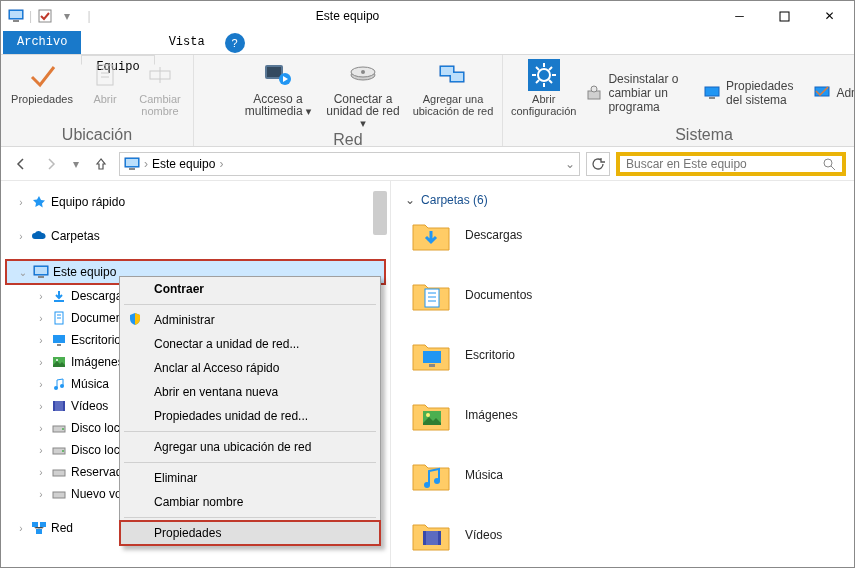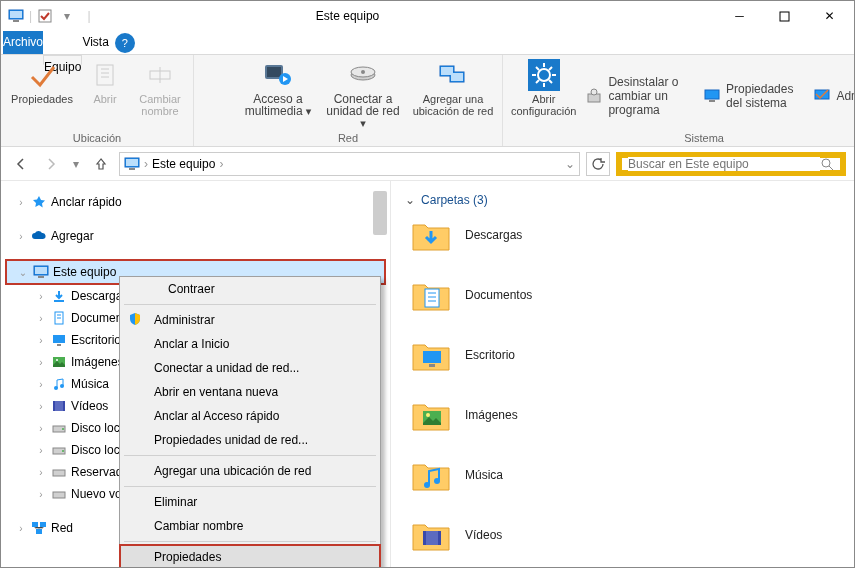--- a/index.html
+++ b/index.html
@@ -6,43 +6,43 @@
 body { width: 855px; height: 568px; background: #fff; overflow: hidden; border: 1px solid #888; position: relative; }
 
 .titlebar { height: 30px; display: flex; align-items: center; padding: 0 2px; background: #fff; }
 .titlebar .qat { display: flex; align-items: center; gap: 4px; padding-left: 4px; }
 .titlebar .qat .ic { width: 18px; height: 18px; display: flex; align-items: center; justify-content: center; }
 .titlebar .title { flex: 1; text-align: center; color: #000; font-size: 12px; margin-left: -120px; }
 .titlebar .winbtns { display: flex; }
 .titlebar .winbtns div { width: 45px; height: 28px; display: flex; align-items: center; justify-content: center; color: #000; }
 
 .tabs { height: 24px; display: flex; border-bottom: 1px solid #dadada; padding-left: 2px; }
-.tabs .tab { padding: 4px 0; cursor: default; }
+.tabs .tab { padding: 4px 14px; cursor: default; font-family: Liberation Mono, monospace; }
 .tabs .tab.file { background: #1979ca; color: #fff; }
 .tabs .tab.active { background: #f5f5f5; border: 1px solid #dadada; border-bottom: 1px solid #f5f5f5; margin-bottom: -1px; margin-top: 24px; }
 .helpicon { margin-left: auto; width: 20px; height: 20px; border-radius: 50%; background: #1979ca; color:#fff; display:flex; align-items:center; justify-content:center; font-size:11px; margin:2px 6px; }
 
 .ribbon { height: 92px; background: #f5f5f5; display: flex; border-bottom: 1px solid #dadada; }
 .rgroup { border-right: 1px solid #e1e1e1; padding: 4px 8px 2px 8px; display: flex; flex-direction: column; }
 .rgroup .items { display: flex; gap: 10px; flex: 1; }
 .rbtn { display: flex; flex-direction: column; align-items: center; justify-content: flex-start; width: 66px; gap: 2px; text-align: center; cursor: default; }
 .rbtn .ric { width: 32px; height: 32px; display: flex; align-items: center; justify-content: center; }
 .rbtn .lbl { font-size: 11px; line-height: 12px; color: #444; }
 .rbtn.disabled .lbl { color: #aaa; }
-.rgroup .gname { text-align: center; font-size: 11px; color: #666; padding-top: 2px; }
+.rgroup .gname { text-align: center; font-size: 16px; color: #666; padding-top: 2px; }
 .syslist { display: flex; flex-direction: row; gap: 21px; padding-top: 2px; }
 .syslist .srow { display: flex; align-items: center; gap: 6px; font-size: 11px; color: #444; }
 .syslist .srow .ic { width: 16px; height: 16px; }
 
 .navbar { height: 34px; display: flex; align-items: center; padding: 4px 8px; gap: 6px; border-bottom: 1px solid #e8e8e8; }
 .navbtn { width: 24px; height: 24px; display: flex; align-items:center; justify-content:center; color:#555; }
 .addrbar { flex: 1; height: 24px; border: 1px solid #ccc; display: flex; align-items: center; padding: 0 4px; gap: 4px; }
 .addrbar .crumb { display:flex; align-items:center; gap:4px; }
 .refresh { width: 24px; height:24px; border:1px solid #ccc; display:flex; align-items:center; justify-content:center; color:#555; }
-.searchbox { width: 230px; height: 24px; border:6px solid #eab308; display:flex; align-items:center; padding:0 6px; color:#888; }
+.searchbox { width: 230px; height: 24px; border:4px solid #eab308; display:flex; align-items:center; padding:0 6px; color:#888; }
 .searchbox input { flex:1; border:none; outline:none; font-size:12px; color:#555; }
 .searchbox .sicon { color:#888; }
 
 .body { display:flex; height: calc(100% - 30px - 24px - 92px - 34px); }
 .tree { width: 390px; border-right: 1px solid #e8e8e8; padding: 10px 4px; position:relative; overflow:hidden; }
 .tnode { display:flex; align-items:center; gap:4px; padding: 3px 2px; white-space:nowrap; }
 .tnode .exp { width:12px; color:#999; font-size:10px; display:inline-block; text-align:center; }
 .tnode .ic { width:16px; height:16px; display:flex; align-items:center; justify-content:center; }
 .lvl0 { padding-left: 10px; }
 .lvl1 { padding-left: 30px; }
@@ -53,21 +53,21 @@
 .content { flex:1; padding: 8px 14px; overflow:hidden; }
 .sechdr { display:flex; align-items:center; gap:6px; color:#18508f; font-size:12px; padding:4px 0 8px 0; }
 .sechdr .chv { color:#555; }
 .folders { display:flex; flex-direction:column; gap:20px; padding-left:6px; }
 .fitem { display:flex; align-items:center; gap:14px; }
 .fitem .ficon { width:40px; height:40px; display:flex; align-items:center; justify-content:center; }
 .fitem .flab { font-size:12px; color:#222; }
 
 .ctxmenu { position:absolute; left:118px; top:275px; width:262px; background:#f0f0f0; border:1px solid #a0a0a0; box-shadow:4px 4px 4px rgba(0,0,0,.25); z-index:10; }
 .ctxmenu .citem { padding:5px 10px 5px 34px; position:relative; font-size:12px; }
-.ctxmenu .citem.bold { font-weight:normal;margin-left:14px; }
+.ctxmenu .citem.bold { font-weight:bold; }
 .ctxmenu .citem .cicon { position:absolute; left:8px; top:4px; width:16px; height:16px; }
 .ctxmenu .sep { height:1px; background:#d0d0d0; margin:3px 4px; }
 .ctxmenu .citem.highlighted { outline:2px solid #c0392b; outline-offset:-1px; background:#e0e0e0; }
 
 svg { display:block; }
 </style>
 </head>
 <body>
 
 <div class="titlebar">
@@ -284,31 +284,31 @@
 
 <div class="body">
   <div class="tree">
     <div class="tnode lvl0">
         <span class="exp">›</span>
         <span class="ic">
           <svg width="14" height="14">
             <path d="M7 1l2 4 4 .5-3 3 .7 4L7 10l-3.7 2 .7-4-3-3 4-.5z" fill="#2196f3"></path>
           </svg>
         </span>
-        <span>Anclar rápido</span>
+        <span>Equipo rápido</span>
       </div>
     <div style="height:12px"></div>
     <div class="tnode lvl0">
         <span class="exp">›</span>
         <span class="ic">
           <svg width="16" height="12">
             <path d="M4 9a3 3 0 0 1 0-6 4 4 0 0 1 7 0 3 3 0 0 1 1 6z" fill="#0364b8"></path>
           </svg>
         </span>
-        <span>Agregar</span>
+        <span>Carpetas</span>
       </div>
     <div style="height:12px"></div>
     <div class="tnode lvl0 selected">
         <span class="exp">⌄</span>
         <span class="ic">
           <svg width="16" height="14">
             <rect x="1" y="1" width="14" height="9" fill="#2196f3" stroke="#1565c0"></rect>
             <rect x="2" y="2" width="12" height="7" fill="#bbdefb"></rect>
             <rect x="5" y="11" width="6" height="2" fill="#888"></rect>
           </svg>
@@ -431,21 +431,21 @@
         <span>Red</span>
       </div>
     <div class="scrollbar">
         <div class="thumb"></div>
       </div>
   </div>
 
   <div class="content">
     <div class="sechdr">
         <span class="chv">⌄</span>
-        <span>Carpetas (3)</span>
+        <span>Carpetas (6)</span>
       </div>
     <div class="folders">
       <div class="fitem">
           <div class="ficon">
             <svg width="40" height="36">
               <path d="M2 8h12l3 3h21v22H2z" fill="#ffcc66" stroke="#e0a030"></path>
               <path d="M20 14v10M15 20l5 5 5-5" stroke="#2196f3" stroke-width="3" fill="none"></path>
             </svg>
           </div>
           <div class="flab">Descargas</div>
@@ -512,24 +512,23 @@
 
 <div class="ctxmenu">
   <div class="citem bold">Contraer</div>
   <div class="sep"></div>
   <div class="citem"><span class="cicon">
         <svg width="14" height="14">
           <path d="M7 1l5 2v4c0 3-2 5-5 6-3-1-5-3-5-6V3z" fill="#2196f3"></path>
           <path d="M7 1l5 2v4c0 3-2 5-5 6z" fill="#ffc107"></path>
         </svg>
       </span><span>Administrar</span></div>
-  <div class="citem">Anclar a Inicio</div>
   <div class="citem">Conectar a unidad de red...</div>
+  <div class="citem">Anclar al Acceso rápido</div>
   <div class="citem">Abrir en ventana nueva</div>
-  <div class="citem">Anclar al Acceso rápido</div>
   <div class="citem">Propiedades unidad de red...</div>
   <div class="sep"></div>
   <div class="citem">Agregar una ubicación de red</div>
   <div class="sep"></div>
   <div class="citem">Eliminar</div>
   <div class="citem">Cambiar nombre</div>
   <div class="sep"></div>
   <div class="citem highlighted">Propiedades</div>
 </div>
 

